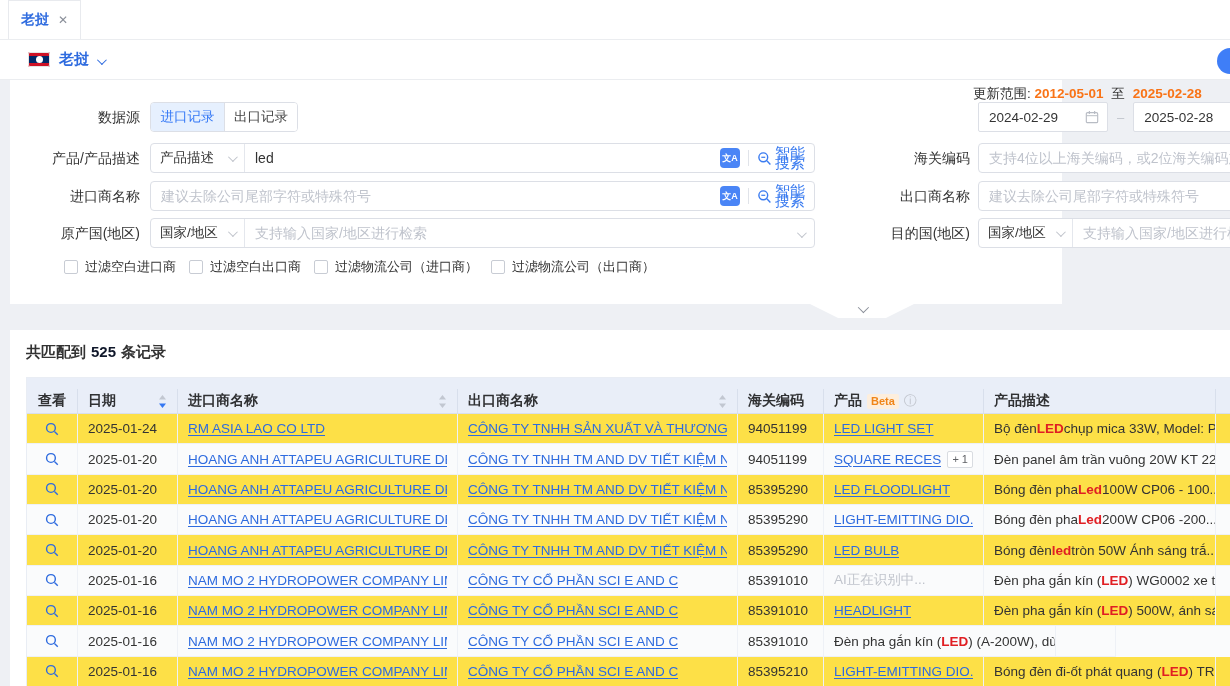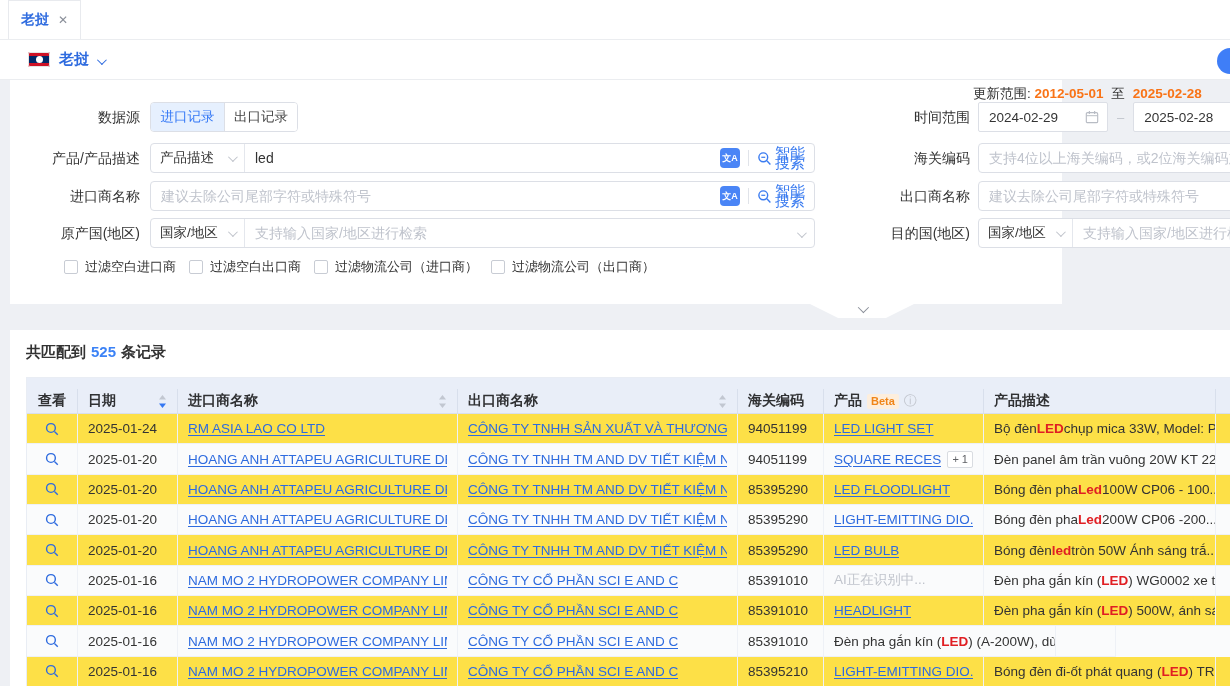--- a/index.html
+++ b/index.html
@@ -63,21 +63,21 @@
   .cb { display:flex; align-items:center; gap:7px; cursor:pointer; }
   .cb .box { width:14px; height:14px; border:1px solid #c8ccd4; border-radius:2px; background:#fff; }
   .cb .cbl { font-size:13px; color:#333; }
 
   .notch { position:absolute; left:800px; top:224px; width:104px; height:14px; background:#fff; clip-path:polygon(0 0,100% 0,73% 100%,27% 100%); display:flex; justify-content:center; }
   .notch .chev { color:#8a8f99; width:8px; height:8px; margin-top:1px; }
 
   
   .results-panel { position:absolute; left:10px; top:330px; width:1220px; height:356px; background:#fff; }
   .summary { padding:13px 0 0 16px; font-size:15px; font-weight:bold; color:#333; }
-  .summary .cnt { color:#3b82f6; margin:0 5px; }
+  .summary .cnt { color:#0f172a; margin:0 5px; }
 
   .table { position:absolute; left:16px; top:47px; width:1204px; overflow:hidden; border-left:1px solid #e9edf4; border-top:1px solid #e9edf4; }
   .thead { display:flex; height:36px; background:#e9eef8; }
   .th { flex:none; display:flex; align-items:center; font-size:14px; font-weight:600; color:#303133; border-right:1px solid #d8dfec; border-bottom:1px solid #d8dfec; padding:0 10px;margin-top:11px; }
   .th.center { justify-content:center; padding:0; }
   .th .sp { flex:1; }
   .trow { display:flex; height:30.35px; background:#fde047; }
   .trow.alt { background:#fafbfc; }
   .td { flex:none; display:flex; align-items:center; font-size:13.5px; color:#333; border-right:1px solid #eef1f6; border-bottom:1px solid #eef1f6; padding:0 10px; white-space:nowrap; overflow:hidden; }
   .td.center { justify-content:center; padding:0; }
@@ -119,21 +119,20 @@
   </div>
 
   <div class="frow" style="top:22px;">
     <div class="flabel l">数据源</div>
     <div class="fctrl-l">
       <div class="segmented">
         <div class="seg active">进口记录</div>
         <div class="seg">出口记录</div>
       </div>
     </div>
-    <div class="flabel r">时间范围</div>
     <div class="fctrl-r">
       <div class="date-box">
         <input value="2024-02-29" style="">
         <svg class="cal" width="14" height="14" viewBox="0 0 16 16">
             <rect x="1.5" y="3" width="13" height="11.5" rx="1.5" fill="none" stroke="#b8bcc4" stroke-width="1.3"></rect>
             <line x1="5" y1="1" x2="5" y2="4.5" stroke="#b8bcc4" stroke-width="1.3"></line>
             <line x1="11" y1="1" x2="11" y2="4.5" stroke="#b8bcc4" stroke-width="1.3"></line>
             <line x1="1.5" y1="6.5" x2="14.5" y2="6.5" stroke="#b8bcc4" stroke-width="1.1"></line>
           </svg>
       </div>

